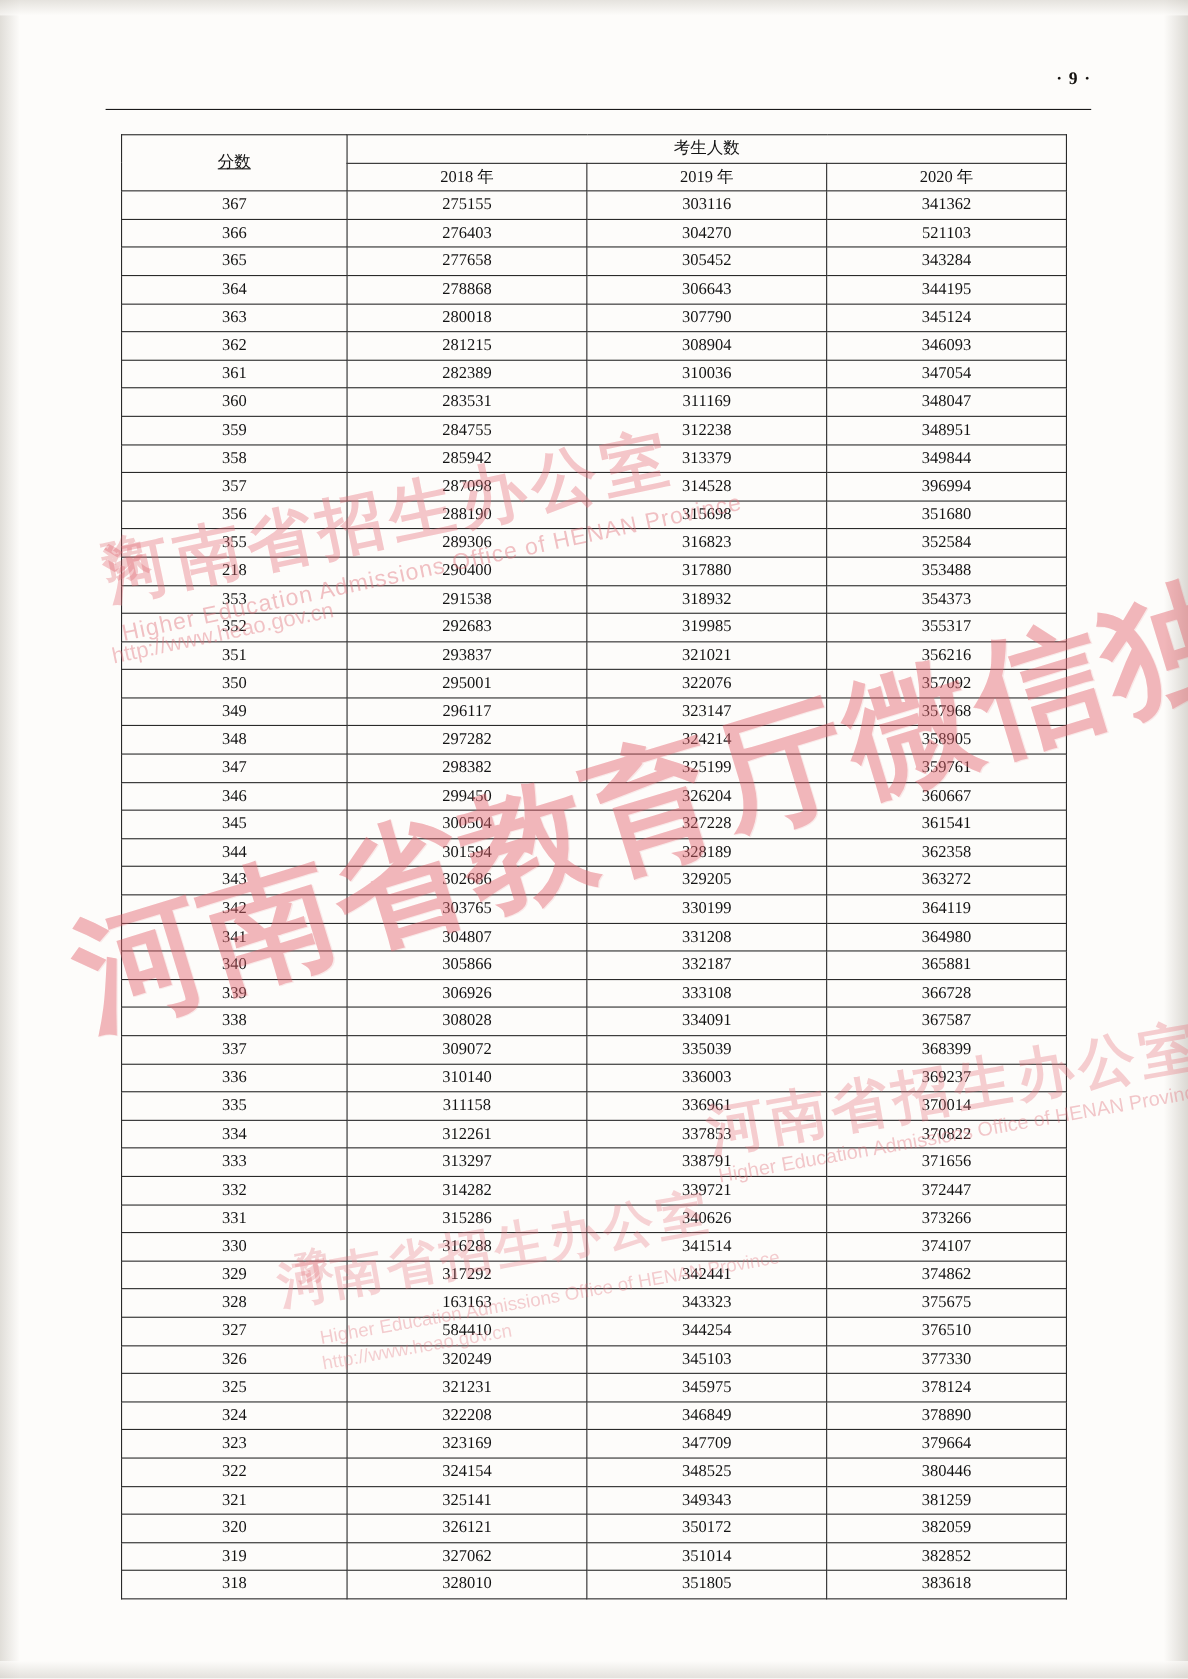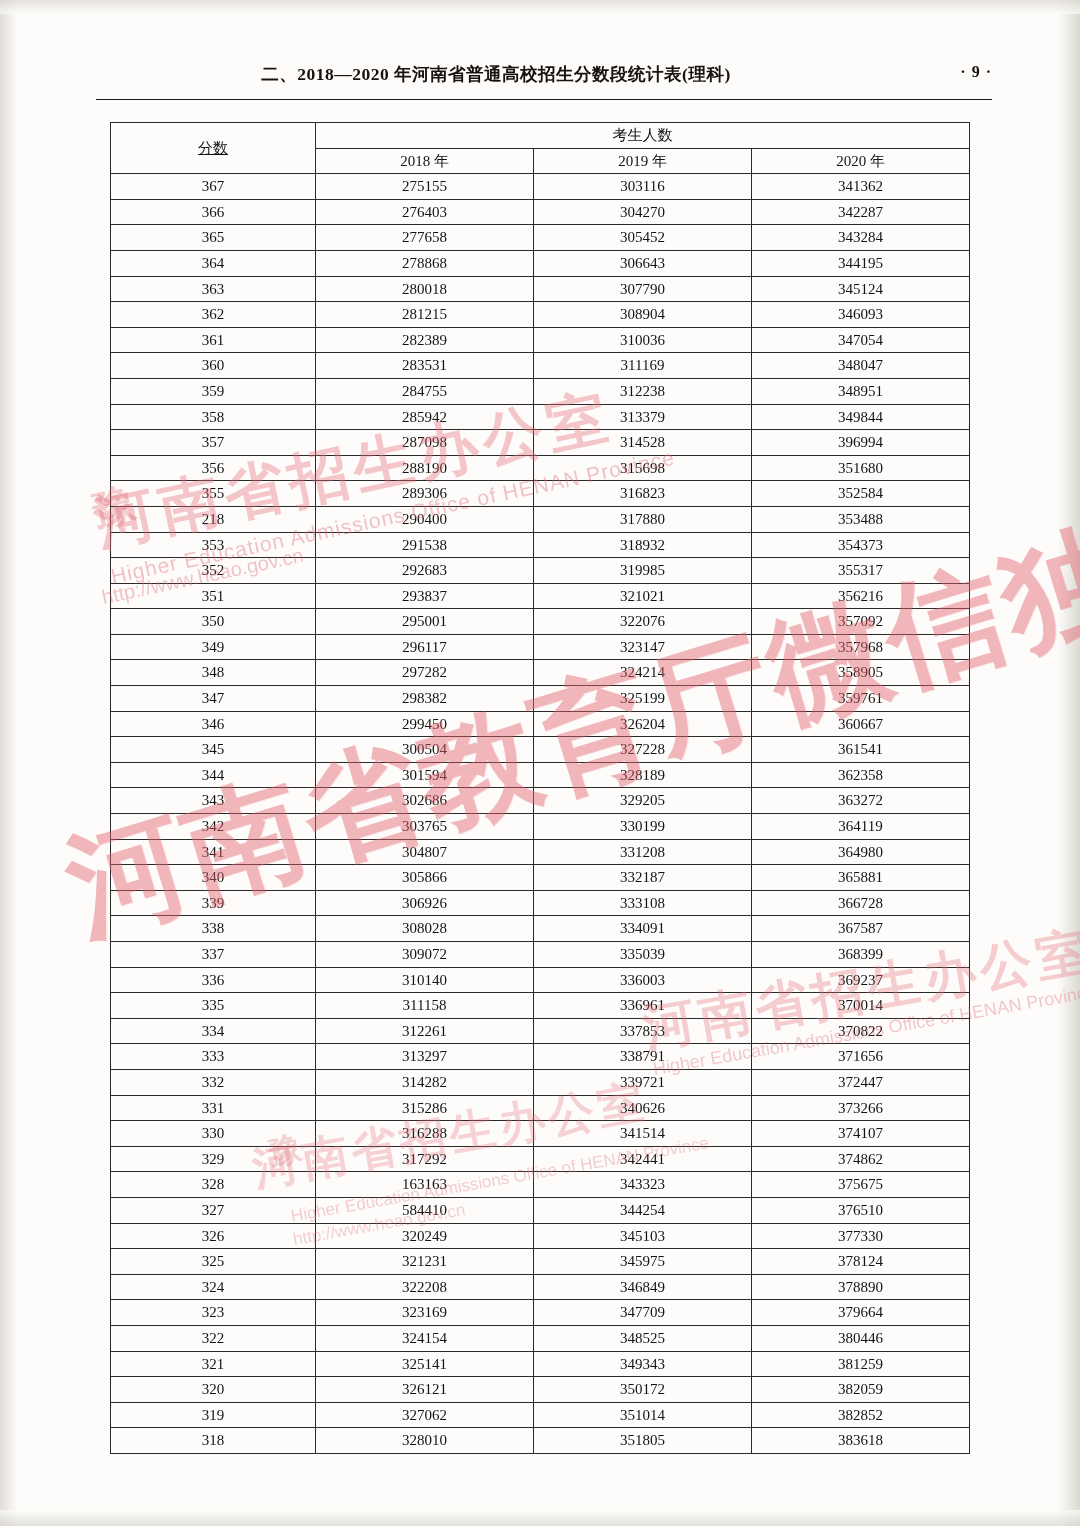--- a/index.html
+++ b/index.html
@@ -244,21 +244,20 @@
 <body>
 
 <div class="page">
 
   <div class="scan-edge-left"></div>
   <div class="scan-edge-right"></div>
   <div class="scan-edge-top"></div>
   <div class="scan-edge-bottom"></div>
 
   <div class="header">
-    <div class="header-title">二、2018—2020 年河南省普通高校招生分数段统计表(理科)</div>
     <div class="header-page">· 9 ·</div>
   </div>
   <div class="header-rule"></div>
 
   <table class="score-table">
     <colgroup>
       <col class="col-score">
       <col class="col-year">
       <col class="col-year">
       <col class="col-year">
@@ -278,21 +277,21 @@
         <tr>
           <td>367</td>
           <td>275155</td>
           <td>303116</td>
           <td>341362</td>
         </tr>
         <tr>
           <td>366</td>
           <td>276403</td>
           <td>304270</td>
-          <td>342287</td>
+          <td>521103</td>
         </tr>
         <tr>
           <td>365</td>
           <td>277658</td>
           <td>305452</td>
           <td>343284</td>
         </tr>
         <tr>
           <td>364</td>
           <td>278868</td>

